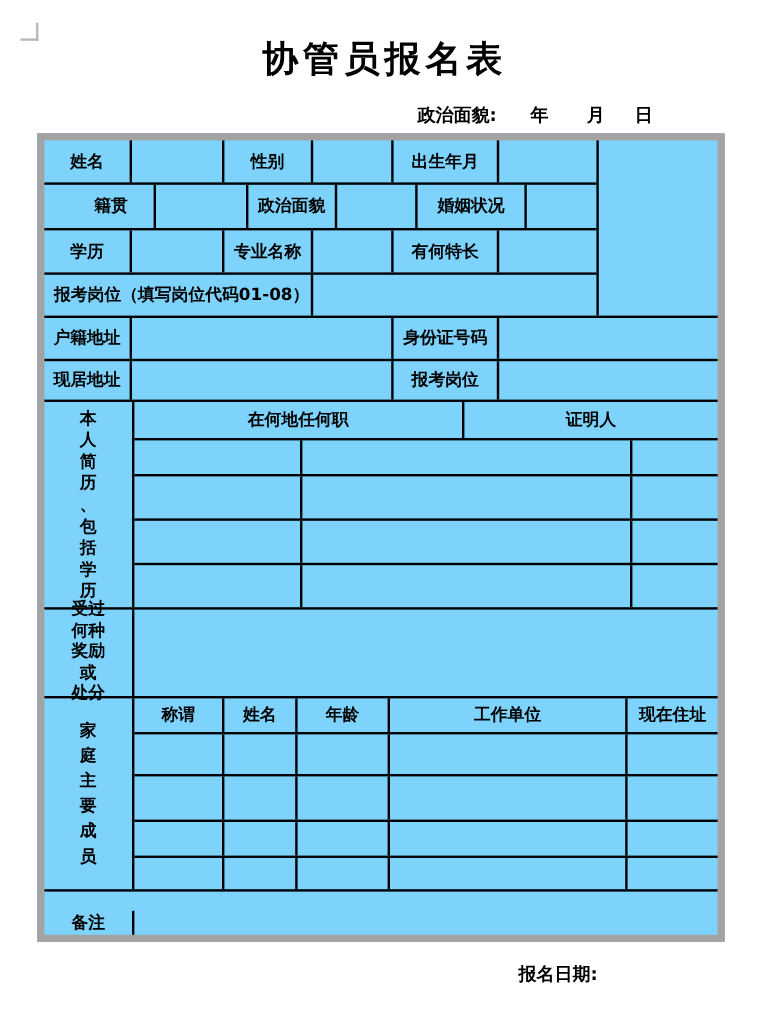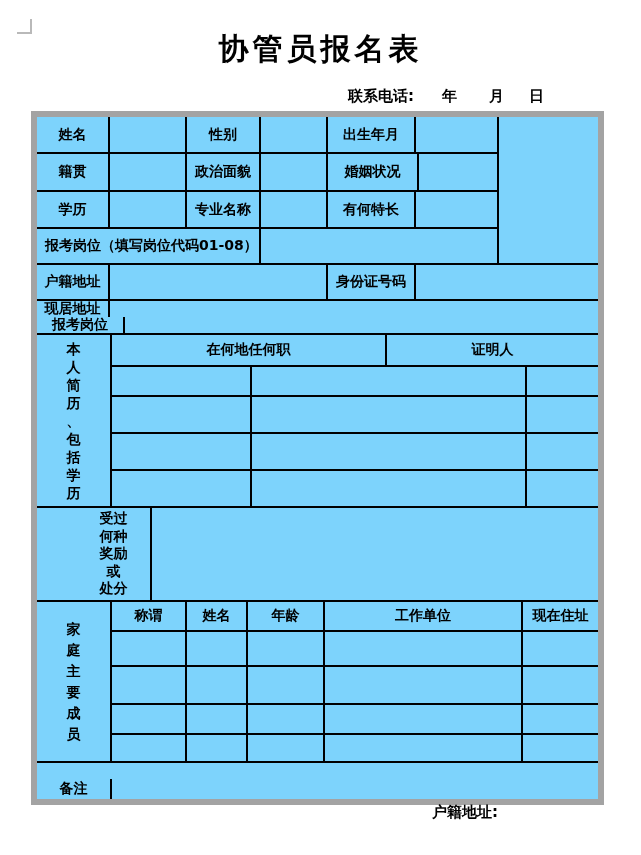--- a/index.html
+++ b/index.html
@@ -55,39 +55,39 @@
 </style>
 </head>
 <body>
 
 <div class="corner-h"></div>
 <div class="corner-v"></div>
 
 <div class="doc-title">协管员报名表</div>
 
 <div class="date-line">
-  <span>联系电话:</span>
+  <span>政治面貌:</span>
   <span class="y">年</span>
   <span class="m">月</span>
   <span class="d">日</span>
 </div>
 
 <div class="form">
 
   <div class="sec bb">
     <div style="width:460px;">
       <div class="row bb" style="height:37px;">
         <div class="cell" style="width:73px;">姓名</div>
         <div class="cell" style="width:77px;"></div>
         <div class="cell" style="width:74px;">性别</div>
         <div class="cell" style="width:67px;"></div>
         <div class="cell" style="width:88px;">出生年月</div>
         <div class="cell nbr grow"></div>
       </div>
-      <div class="row bb" style="height:38px;">
+      <div class="row bb" style="height:38px;padding-left:20px;">
         <div class="cell" style="width:73px;">籍贯</div>
         <div class="cell" style="width:77px;"></div>
         <div class="cell" style="width:74px;">政治面貌</div>
         <div class="cell" style="width:67px;"></div>
         <div class="cell" style="width:91px;">婚姻状况</div>
         <div class="cell nbr grow"></div>
       </div>
       <div class="row bb" style="height:37px;">
         <div class="cell" style="width:73px;">学历</div>
         <div class="cell" style="width:77px;"></div>
@@ -103,21 +103,21 @@
     </div>
     <div class="photo-col"></div>
   </div>
 
   <div class="row bb" style="height:36px;">
     <div class="cell" style="width:73px;">户籍地址</div>
     <div class="cell" style="width:218px;"></div>
     <div class="cell" style="width:88px;">身份证号码</div>
     <div class="cell nbr grow"></div>
   </div>
-  <div class="row bb" style="height:34px;flex-direction:column;">
+  <div class="row bb" style="height:34px;">
     <div class="cell" style="width:73px;">现居地址</div>
     <div class="cell" style="width:218px;"></div>
     <div class="cell" style="width:88px;">报考岗位</div>
     <div class="cell nbr grow"></div>
   </div>
 
   <div class="sec bb">
     <div class="side-label lh18">本
 人
 简
@@ -148,21 +148,21 @@
         <div class="cell nbr grow"></div>
       </div>
       <div class="row" style="height:35px;">
         <div class="cell" style="width:140px;"></div>
         <div class="cell" style="width:275px;"></div>
         <div class="cell nbr grow"></div>
       </div>
     </div>
   </div>
 
-  <div class="sec bb" style="height:94px;padding-left:40px;">
+  <div class="sec bb" style="height:74px;">
     <div class="side-label lh17">受过
 何种
 奖励
 或
 处分</div>
     <div class="grow"></div>
   </div>
 
   <div class="sec bb">
     <div class="side-label lh21">家
@@ -210,13 +210,13 @@
     </div>
   </div>
 
   <div class="row" style="height:36px;">
     <div class="cell" style="width:75px;margin-top:16px;">备注</div>
     <div class="cell nbr grow"></div>
   </div>
 
 </div>
 
-<div class="signature">户籍地址:</div>
+<div class="signature">报名日期:</div>
 
 </body></html>

